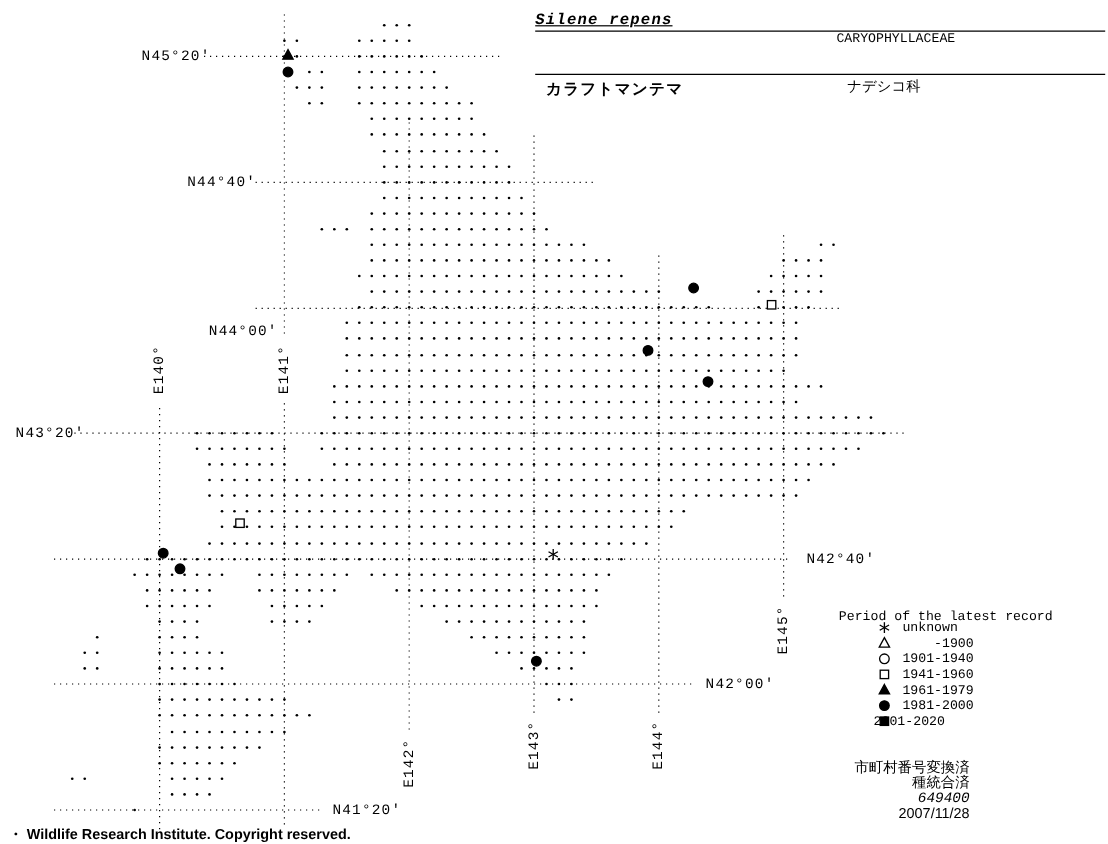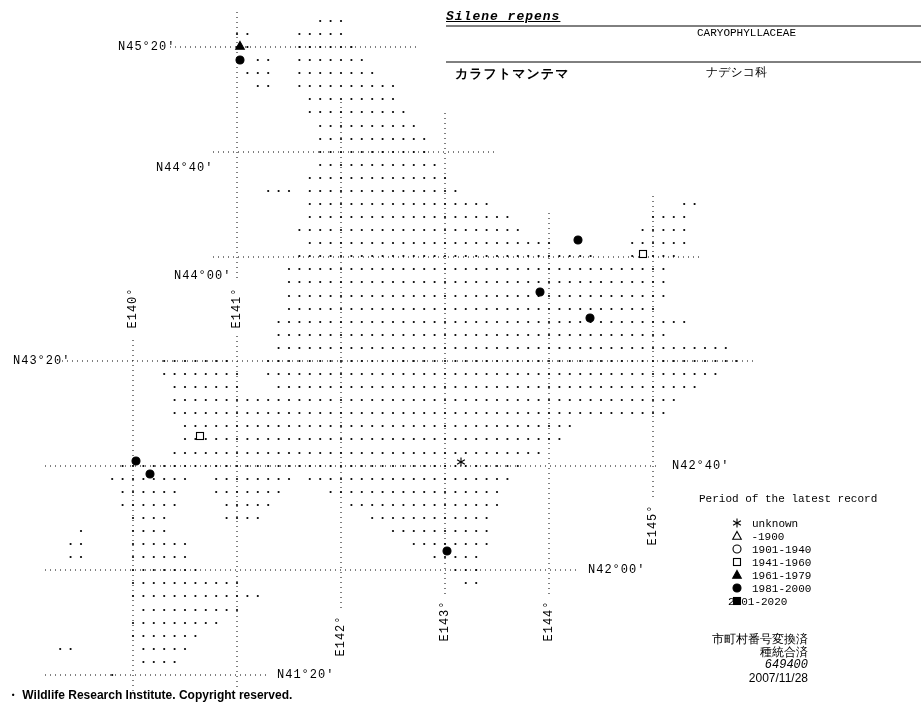--- a/index.html
+++ b/index.html
@@ -3,21 +3,21 @@
 <meta charset="utf-8">
 <style>
   html,body{margin:0;padding:0;background:#fff;}
   .page{position:relative;width:923px;height:703px;background:#fff;color:#000;
         font-family:"Liberation Mono","DejaVu Sans Mono",monospace;overflow:hidden;}
   #map-svg{position:absolute;left:0;top:0;}
   #overlay{position:absolute;left:0;top:0;width:811px;height:703px;pointer-events:none;}
   .maplabel{position:absolute;white-space:pre;font-size:12px;letter-spacing:1px;line-height:14px;
             font-family:"Liberation Mono","DejaVu Sans Mono",monospace;}
   .legendlabel{font-size:11px;letter-spacing:0;}
-  .legendtitle{font-size:11px;letter-spacing:0;}
+  .legendtitle{font-size:11px;letter-spacing:0;margin-top:16px;}
   .hdr-latin{position:absolute;left:446px;top:9px;font-size:13px;font-style:italic;font-weight:bold;
              text-decoration:underline;letter-spacing:1px;}
   .hdr-family-latin{position:absolute;left:697px;top:27px;font-size:11px;}
   .jp{font-family:"Liberation Sans","DejaVu Sans",sans-serif;}
   .hdr-jp{position:absolute;left:455px;top:44px;font-size:13px;font-weight:bold;letter-spacing:1px;margin-top:21px;}
   .hdr-family-jp{position:absolute;left:706px;top:64px;font-size:12px;}
   .footer-right{position:absolute;right:3px;top:633px;text-align:right;font-size:12px;line-height:13px;}
   .footer-right .num{font-style:italic;font-family:"Liberation Mono","DejaVu Sans Mono",monospace;}
   .footer-left{position:absolute;left:7px;top:687px;font-size:12px;font-weight:bold;}
 </style>
@@ -1270,34 +1270,34 @@
 
     <div class="footer-right jp">
       <div>市町村番号変換済</div>
       <div>種統合済</div>
       <div class="num">649400</div>
       <div>2007/11/28</div>
     </div>
 
     <div class="footer-left jp">・ Wildlife Research Institute. Copyright reserved.</div>
   <div class="maplabel" style="left: 118px; top: 40px;">N45°20′</div>
-      <div class="maplabel" style="left: 156px; top: 145px; margin-top: 16px;">N44°40′</div>
+      <div class="maplabel" style="left: 156px; top: 145px;">N44°40′</div>
       <div class="maplabel" style="left: 174px; top: 250px; margin-top: 19px;">N44°00′</div>
       <div class="maplabel" style="left: 13px; top: 354px;">N43°20′</div>
       <div class="maplabel" style="left: 672px; top: 459px;">N42°40′</div>
       <div class="maplabel" style="left: 588px; top: 563px;">N42°00′</div>
       <div class="maplabel" style="left: 277px; top: 668px;">N41°20′</div>
       <div class="maplabel" style="left: 133px; top: 308px; transform: translate(-50%, -50%) rotate(-90deg);">E140°</div>
       <div class="maplabel" style="left: 237px; top: 308px; transform: translate(-50%, -50%) rotate(-90deg);">E141°</div>
       <div class="maplabel" style="left: 341px; top: 636px; transform: translate(-50%, -50%) rotate(-90deg);">E142°</div>
       <div class="maplabel" style="left: 445px; top: 621px; transform: translate(-50%, -50%) rotate(-90deg);">E143°</div>
       <div class="maplabel" style="left: 549px; top: 621px; transform: translate(-50%, -50%) rotate(-90deg);">E144°</div>
       <div class="maplabel" style="left: 653px; top: 525px; transform: translate(-50%, -50%) rotate(-90deg);">E145°</div>
       <div class="maplabel legendtitle" style="left: 699px; top: 492px;">Period of the latest record</div>
       <div class="maplabel legendlabel" style="left: 752px; top: 517px;">unknown</div>
-      <div class="maplabel legendlabel" style="left: 725px; top: 530px; text-align: center;">    -1900</div>
+      <div class="maplabel legendlabel" style="left: 752px; top: 530px; text-align: center;">    -1900</div>
       <div class="maplabel legendlabel" style="left: 752px; top: 543px;">1901-1940</div>
       <div class="maplabel legendlabel" style="left: 752px; top: 556px;">1941-1960</div>
       <div class="maplabel legendlabel" style="left: 752px; top: 569px;">1961-1979</div>
       <div class="maplabel legendlabel" style="left: 752px; top: 582px;">1981-2000</div>
       <div class="maplabel legendlabel" style="left: 728px; top: 595px;">2001-2020</div>
     </div>
 </div>
 
 </body></html>

